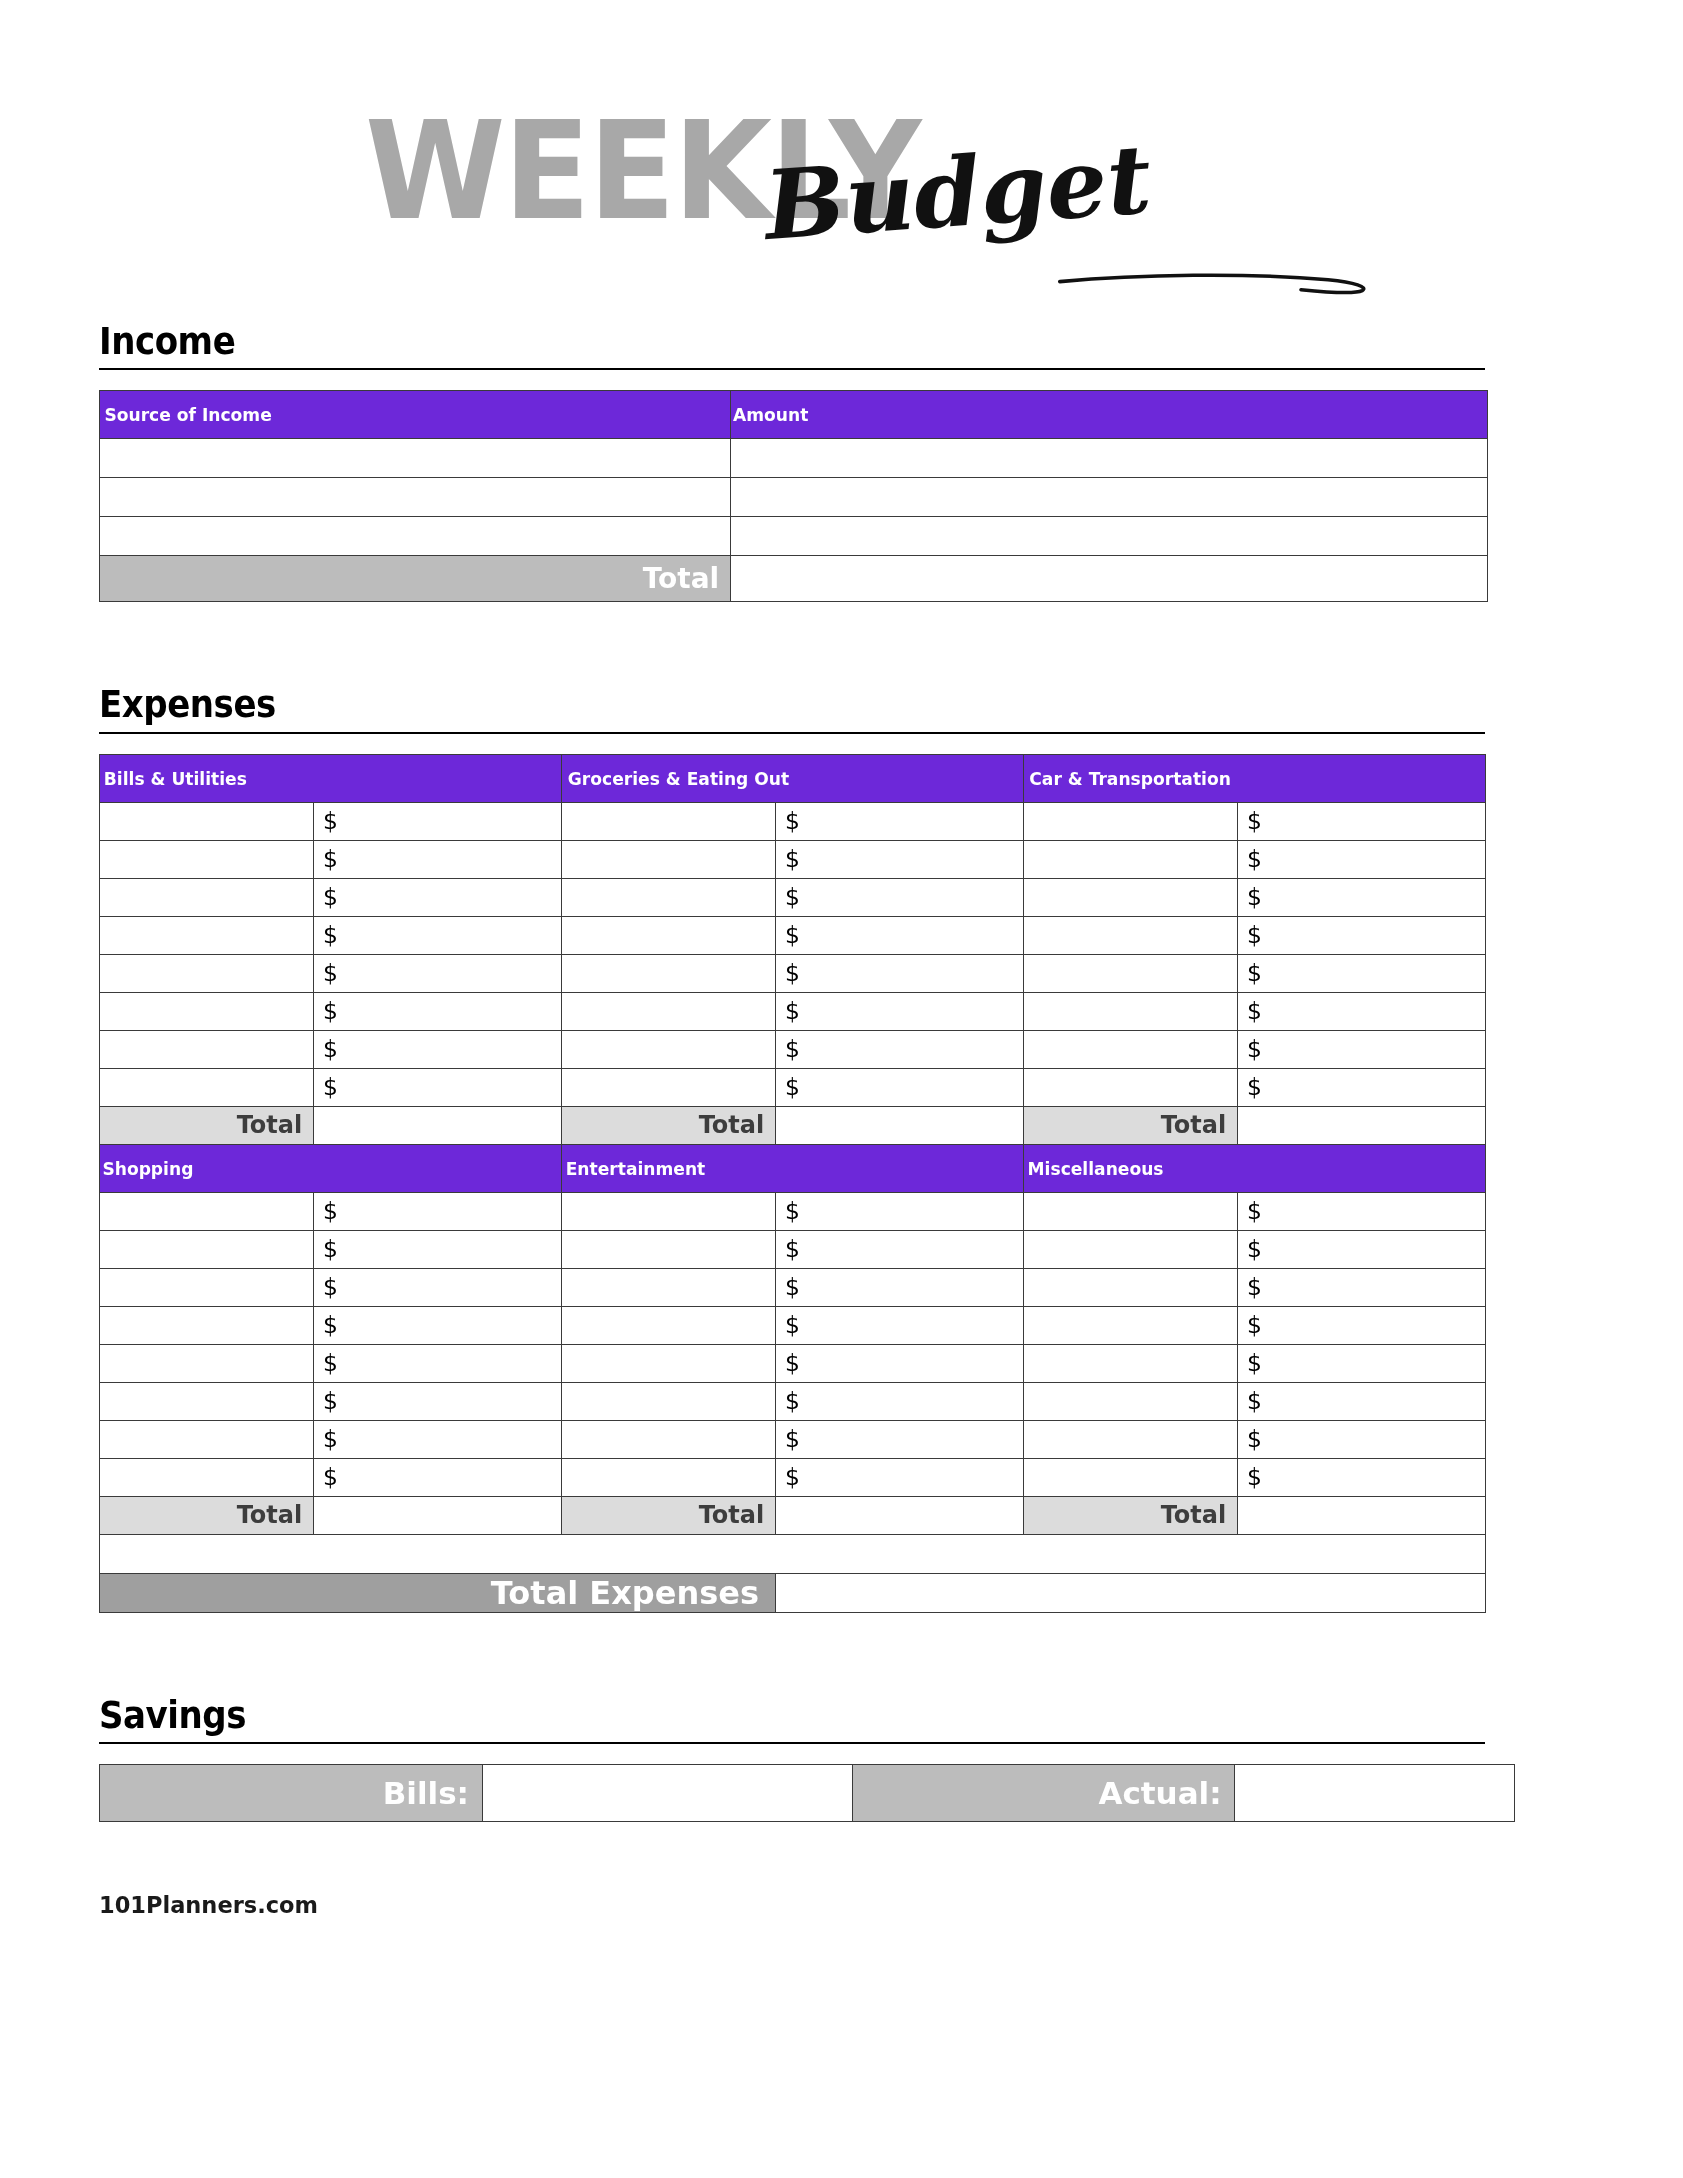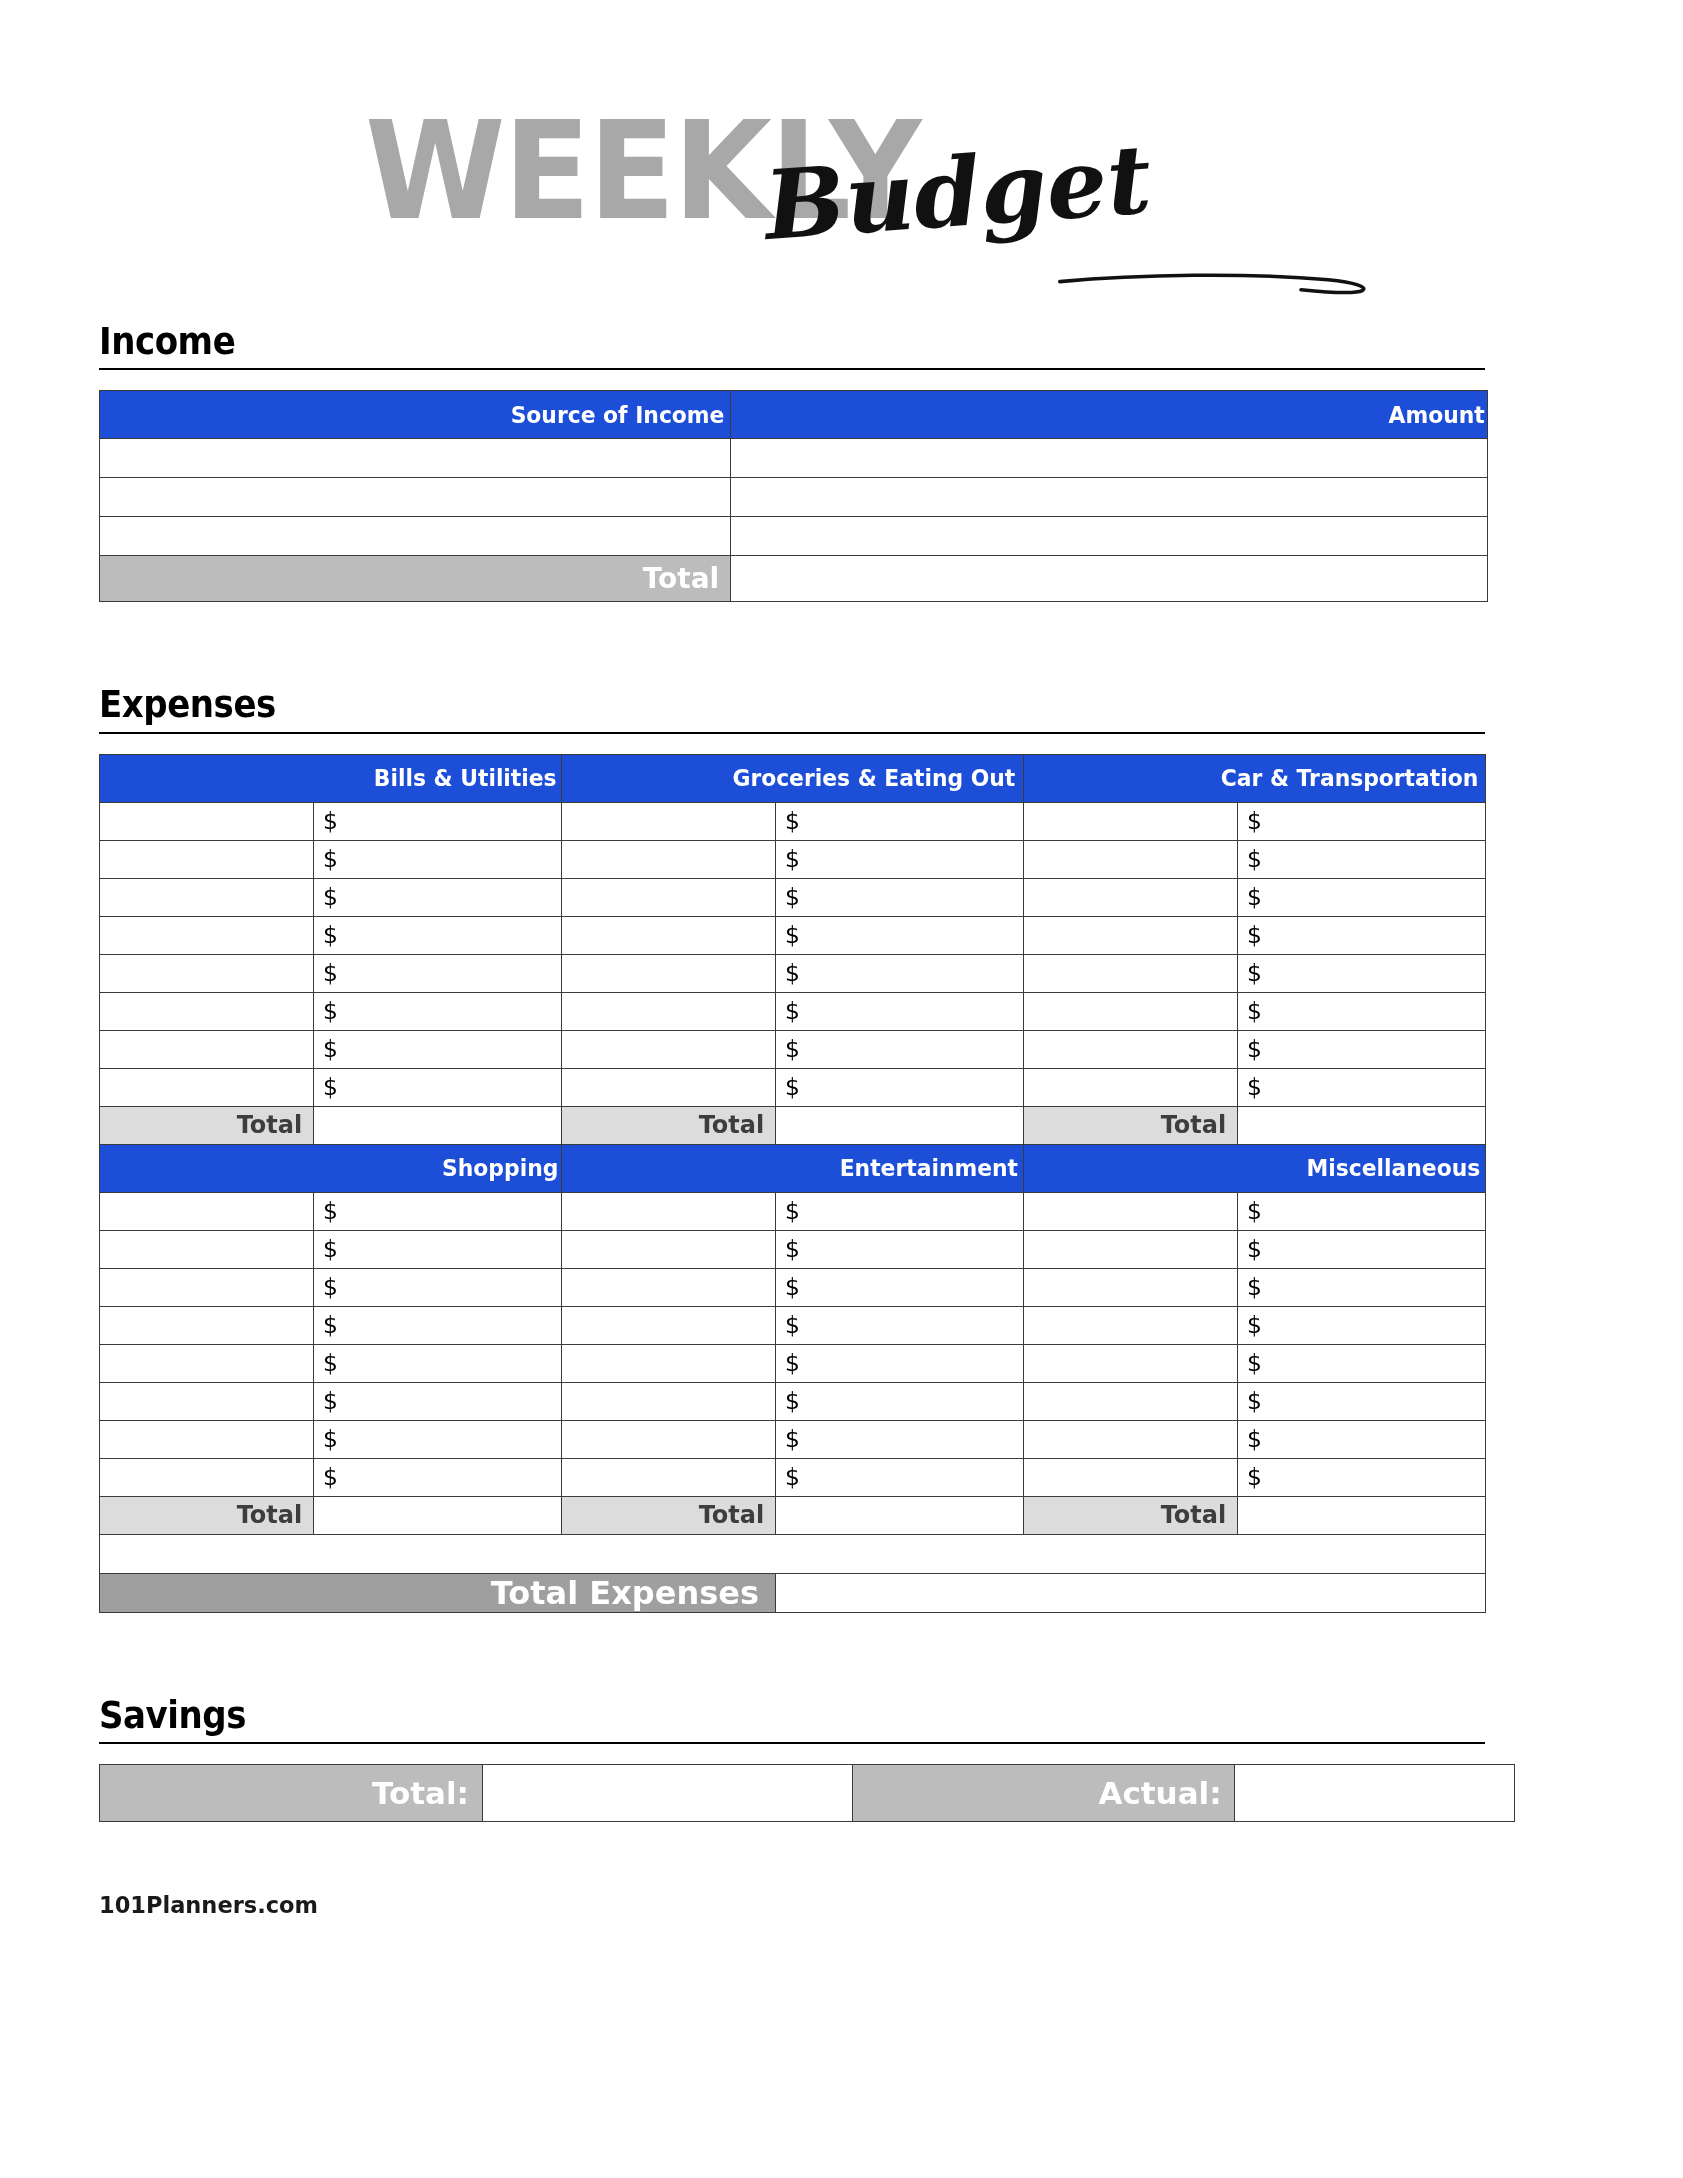--- a/index.html
+++ b/index.html
@@ -86,25 +86,25 @@
     border-collapse: collapse;
     table-layout: fixed;
   }
   td, th {
     border: 1.8px solid #3a3a3a;
     height: 38px;
     padding: 0;
     font-family: "DejaVu Sans", sans-serif;
   }
   .hdr {
-    background: #1d4ed8;
+    background: #6d28d9;
     color: #ffffff;
     font-weight: bold;
-    font-size: 23px;
-    text-align: right;
+    font-size: 18px;
+    text-align: left;
     letter-spacing: 0px;
     height: 47px;
     transform: scaleX(1);
   }
   .hdr span { display: inline-block; transform: scaleX(0.95); }
   .empty { background: #ffffff; }
 
   
   .income-table { width: 1386px; margin-bottom: 81px; }
   .income-total-label {
@@ -401,21 +401,21 @@
       </table>
   </div>
 
   <div>
     <div class="section-head">Savings</div>
     <div class="section-rule"></div>
 
     <table class="savings-table">
       <tbody>
           <tr>
-        <td class="sav-label" style="width:369px">Total:</td>
+        <td class="sav-label" style="width:369px">Bills:</td>
         <td style="width:369px"></td>
         <td class="sav-label" style="width:369px">Actual:</td>
         <td style="width:279px"></td>
       </tr>
     </tbody>
       </table>
   </div>
 
   <div class="footer">101Planners.com</div>
 

